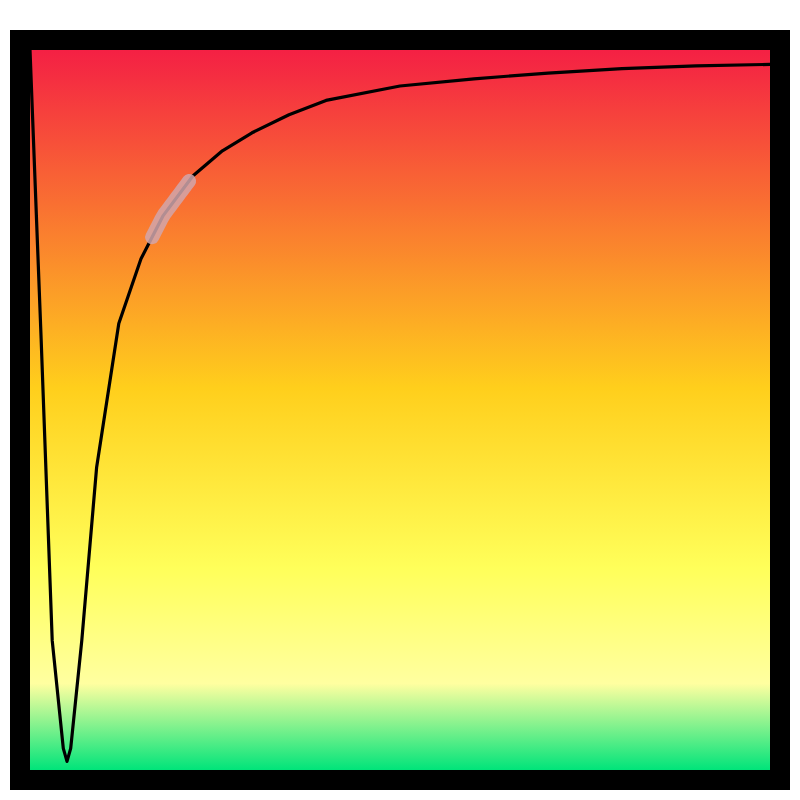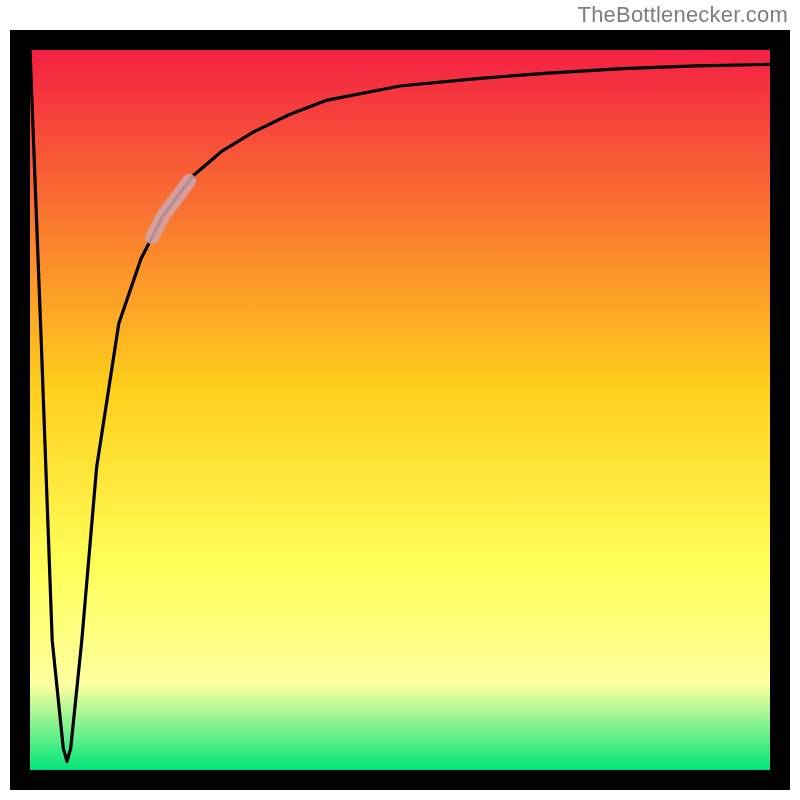--- a/index.html
+++ b/index.html
@@ -27,21 +27,20 @@
     top: 30px;
     left: 10px;
     width: 780px;
     height: 760px;
   }
 </style>
 </head>
 <body>
 
 <div class="wrap">
-  <div class="attrib">TheBottlenecker.com</div>
 
   <svg class="chart" viewBox="0 0 780 760">
     <defs>
       <linearGradient id="bg-grad" x1="0" y1="0" x2="0" y2="1">
         <stop offset="0%" stop-color="#f42044"></stop>
         <stop offset="47%" stop-color="#ffcf1c"></stop>
         <stop offset="72%" stop-color="#ffff5a"></stop>
         <stop offset="88%" stop-color="#ffffa0"></stop>
         <stop offset="100%" stop-color="#00e47a"></stop>
       </linearGradient>

